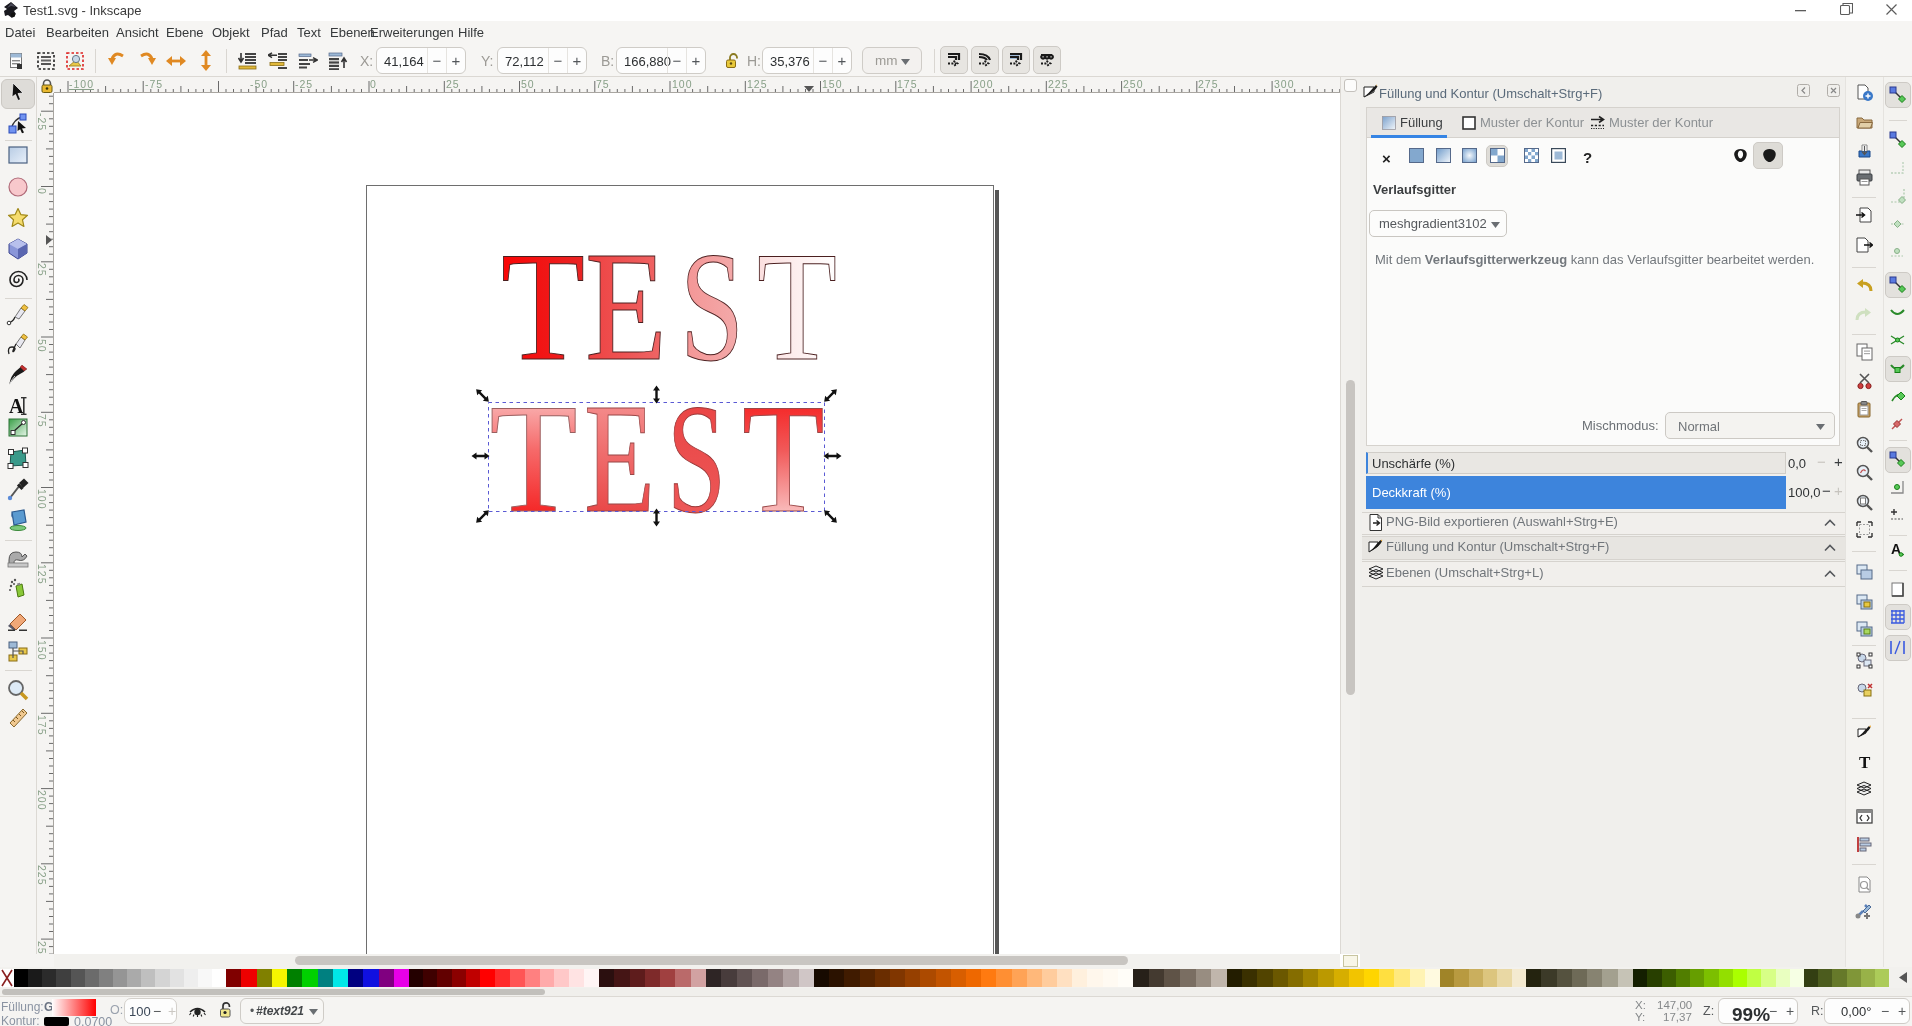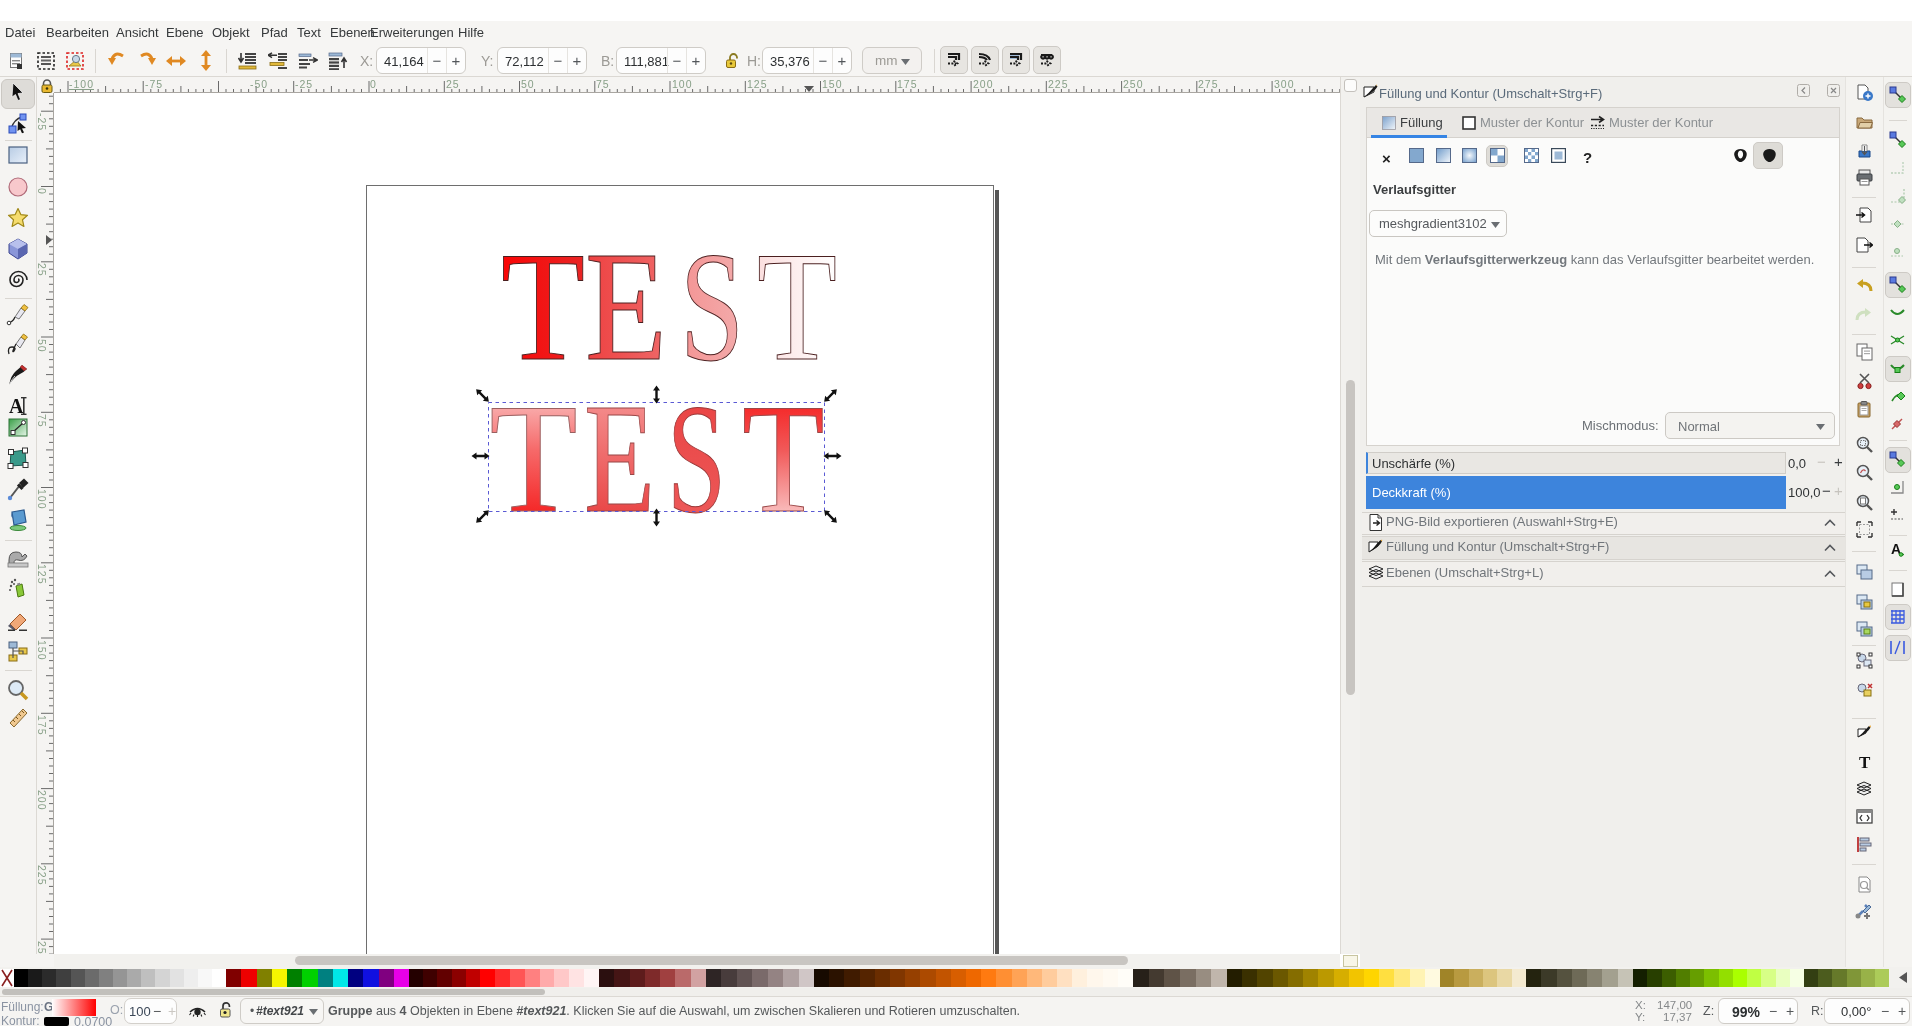--- a/index.html
+++ b/index.html
@@ -13,20 +13,38 @@
  color:#2c2f31;font-size:14px;}
 .spin .val{position:absolute;left:7px;top:50%;transform:translateY(-50%);font-size:13px;}
 .spin .mp{position:absolute;top:0;bottom:0;width:19px;color:#52565a;text-align:center;
  font-size:15px;border-left:1px solid #e6e4e0;}
 .spin .mp span{position:absolute;top:50%;left:50%;transform:translate(-50%,-52%);}
 .btn-press{position:absolute;background:#e7e5e1;border:1px solid #cdcac5;border-radius:5px;}
 .graytxt{color:#9c9a95;}
 </style></head><body>
 <div id="win">
 
+<div class="abs" style="left:0;top:0;width:1912px;height:21px;background:#ffffff;">
+<svg class="ic" style="left:3px;top:2px" width="16" height="17" viewBox="0 0 16 17">
+ <path d="M8 0 L15 6 L11 9 L13 12 L9 16 L5 13 L2 14 L1 9 L4 7 L1 5 Z" fill="#1a1a20"></path>
+ <path d="M8 1 L13 5 L8 4 L4 6 Z" fill="#4a4a58"></path>
+ <circle cx="10" cy="13" r="2.2" fill="#111"></circle>
+</svg>
+<span class="abs" style="left:23px;top:3px;font-size:13px;color:#3b3b3b;">Test1.svg - Inkscape</span>
+<svg class="ic" style="left:1795px;top:4px" width="12" height="12">
+        <rect x="0" y="6" width="11" height="1.3" fill="#5c5c5c"></rect>
+      </svg>
+<svg class="ic" style="left:1840px;top:3px" width="13" height="13">
+ <rect x="0.5" y="2.5" width="9" height="9" rx="1" fill="none" stroke="#5c5c5c" stroke-width="1.1"></rect>
+ <path d="M3 2.5 L3 0.5 L12.5 0.5 L12.5 10 L10 10" fill="none" stroke="#5c5c5c" stroke-width="1.1"></path>
+</svg>
+<svg class="ic" style="left:1886px;top:4px" width="12" height="12">
+ <path d="M0.5 0.5 L10.5 10.5 M10.5 0.5 L0.5 10.5" stroke="#5c5c5c" stroke-width="1.2"></path>
+</svg>
+</div>
 <div class="abs" style="left:0;top:21px;width:1912px;height:23px;background:#f6f5f3;">
 <span class="abs" style="left:5px;top:4px;font-size:13px;color:#36393b;">Datei</span>
 <span class="abs" style="left:46px;top:4px;font-size:13px;color:#36393b;">Bearbeiten</span>
 <span class="abs" style="left:116px;top:4px;font-size:13px;color:#36393b;">Ansicht</span>
 <span class="abs" style="left:166px;top:4px;font-size:13px;color:#36393b;">Ebene</span>
 <span class="abs" style="left:212px;top:4px;font-size:13px;color:#36393b;">Objekt</span>
 <span class="abs" style="left:261px;top:4px;font-size:13px;color:#36393b;">Pfad</span>
 <span class="abs" style="left:297px;top:4px;font-size:13px;color:#36393b;">Text</span>
 <span class="abs" style="left:330px;top:4px;font-size:13px;color:#36393b;">Ebenen</span>
 <span class="abs" style="left:370px;top:4px;font-size:13px;color:#36393b;">Erweiterungen</span>
@@ -117,21 +135,21 @@
 <span class="val">72,112</span>
 <div class="mp" style="right:19px;">
           <span>−</span>
         </div>
 <div class="mp" style="right:0;border-radius:0 6px 6px 0;">
           <span>+</span>
         </div>
       </div>
 <span class="abs graytxt" style="left:601px;top:9px;font-size:14px;">B:</span>
 <div class="spin" style="left:616px;top:3px;width:90px;height:27px;">
-<span class="val">111,881</span>
+<span class="val">166,880</span>
 <div class="mp" style="right:19px;">
           <span>−</span>
         </div>
 <div class="mp" style="right:0;border-radius:0 6px 6px 0;">
           <span>+</span>
         </div>
       </div>
 <svg class="ic" style="left:725px;top:9px" width="16" height="16">
 <path d="M5 7 L5 4.5 a3.5 3.5 0 0 1 7 0 L12 5.5" fill="none" stroke="#8a7a20" stroke-width="1.8"></path>
 <rect x="1.5" y="7" width="9" height="7.5" rx="1.5" fill="#e8c83a" stroke="#8a6d14"></rect>
@@ -1256,28 +1274,27 @@
 <rect x="2.5" y="8" width="9.5" height="8" rx="1.5" fill="#f0e68c" stroke="#555"></rect>
 <circle cx="7" cy="11.5" r="1.6" fill="#222"></circle>
     </svg>
 <div class="abs" style="left:240px;top:998px;width:84px;height:26px;background:#f7f6f4;border:1px solid #cfccc7;border-radius:6px;">
 <span class="abs" style="left:9px;top:5px;font-size:12px;color:#55585a;">•</span>
 <span class="abs" style="left:15px;top:5px;font-size:12px;color:#44474a;"><i><b>#text921</b></i></span>
 <svg class="ic" style="left:68px;top:10px" width="10" height="7">
         <path d="M0 0 L9 0 L4.5 6 Z" fill="#6a6e72"></path>
       </svg>
     </div>
-<span class="abs" style="left:328px;top:1004px;font-size:12.5px;color:#55585a;"><b>Gruppe</b> aus <b>4</b> Objekten in Ebene <b><i>#text921</i></b>. Klicken Sie auf die Auswahl, um zwischen Skalieren und Rotieren umzuschalten.</span>
 <span class="abs" style="left:1635px;top:999px;font-size:11.5px;color:#85888a;">X:</span>
 <span class="abs" style="left:1657px;top:999px;font-size:11.5px;color:#85888a;">147,00</span>
 <span class="abs" style="left:1635px;top:1011px;font-size:11.5px;color:#85888a;">Y:</span>
 <span class="abs" style="left:1663px;top:1011px;font-size:11.5px;color:#85888a;">17,37</span>
 <span class="abs" style="left:1703px;top:1004px;font-size:12.5px;color:#55585a;">Z:</span>
 <div class="abs" style="left:1718px;top:998px;width:80px;height:26px;background:#fdfdfd;border:1px solid #cfccc7;border-radius:6px;">
-<span class="abs" style="left:13px;top:5px;font-size:14px;color:#2c2f31;"><b>99%</b></span>
+<span class="abs" style="left:13px;top:5px;font-size:19px;color:#2c2f31;"><b>99%</b></span>
 <span class="abs" style="left:50px;top:4px;font-size:14px;color:#55585a;">−</span>
 <span class="abs" style="left:67px;top:4px;font-size:14px;color:#55585a;">+</span>
     </div>
 <span class="abs" style="left:1811px;top:1004px;font-size:12.5px;color:#55585a;">R:</span>
 <div class="abs" style="left:1824px;top:998px;width:86px;height:26px;background:#fdfdfd;border:1px solid #cfccc7;border-radius:6px;">
 <span class="abs" style="left:16px;top:5px;font-size:13px;color:#2c2f31;">0,00°</span>
 <span class="abs" style="left:56px;top:4px;font-size:14px;color:#55585a;">−</span>
 <span class="abs" style="left:73px;top:4px;font-size:14px;color:#55585a;">+</span>
     </div>
 </div>

